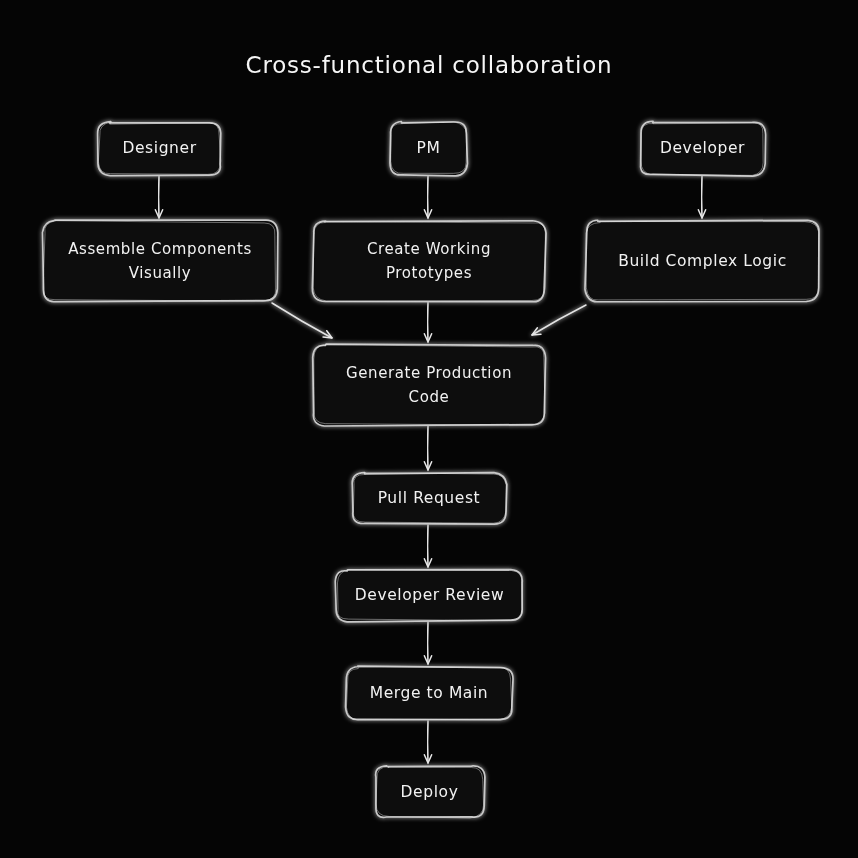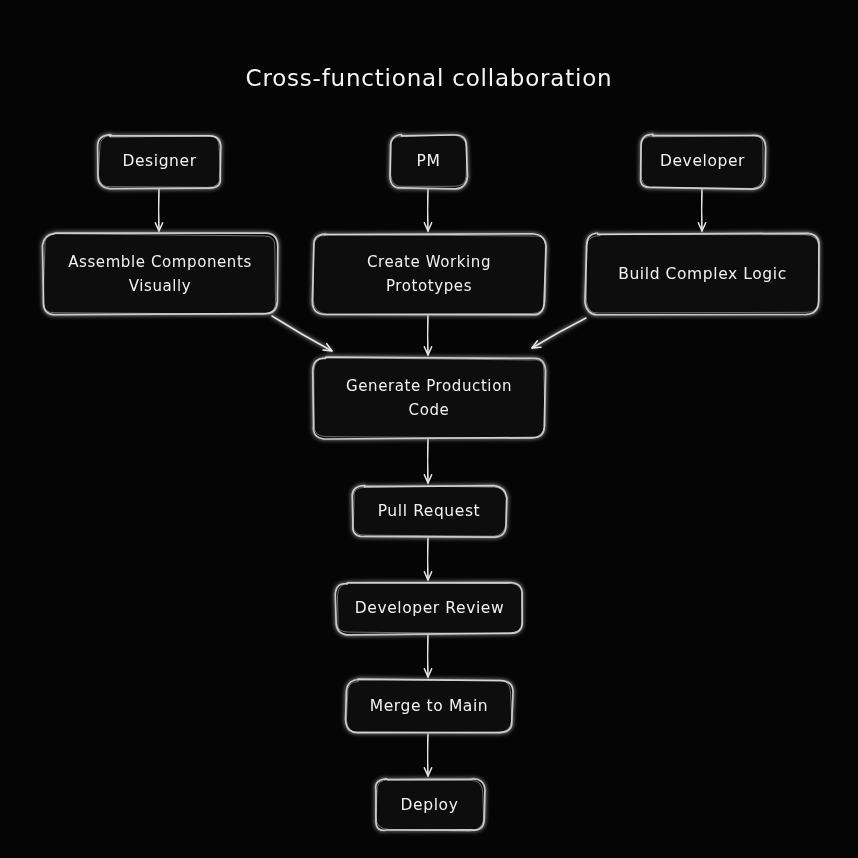--- a/index.html
+++ b/index.html
@@ -11,21 +11,20 @@
     width: 858px;
     height: 858px;
     overflow: hidden;
     font-family: "DejaVu Sans", sans-serif;
   }
   #diagram-root {
     position: relative;
     width: 858px;
     height: 711px;
     background: #050505;
-    margin-top: 13px;
   }
   svg#flowchart {
     display: block;
     width: 858px;
     height: 858px;
   }
   .node-shape {
     fill: #080808;
     stroke: #c9c9c9;
     stroke-width: 1.7;

